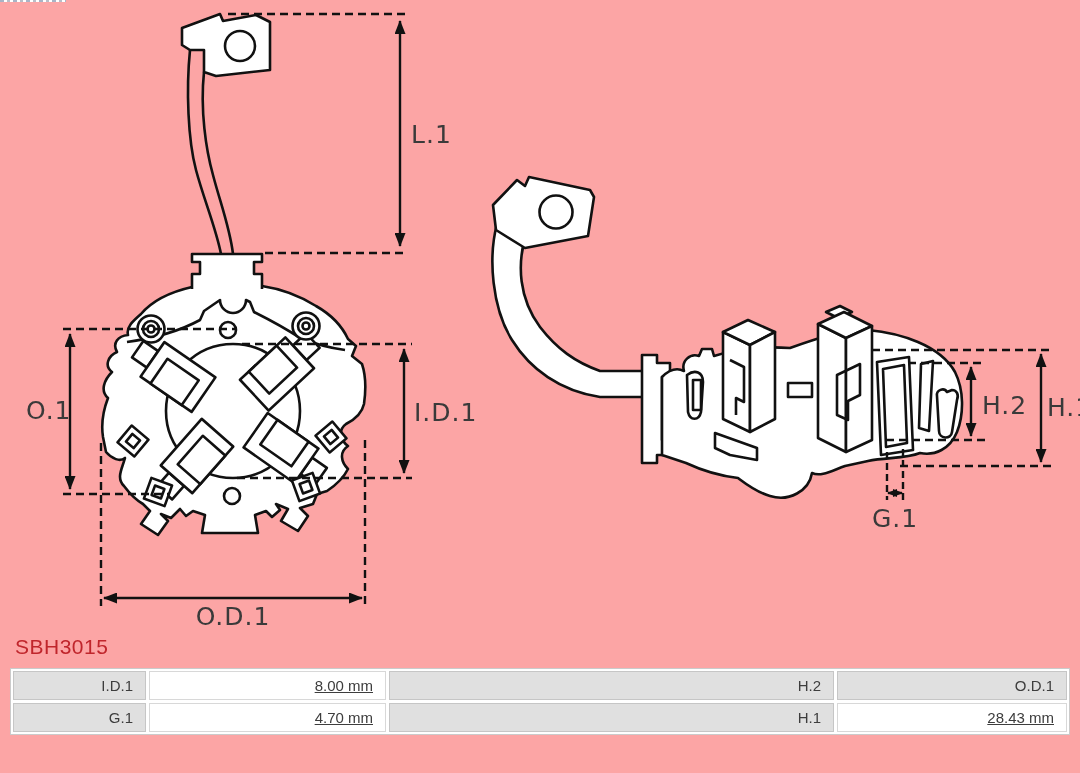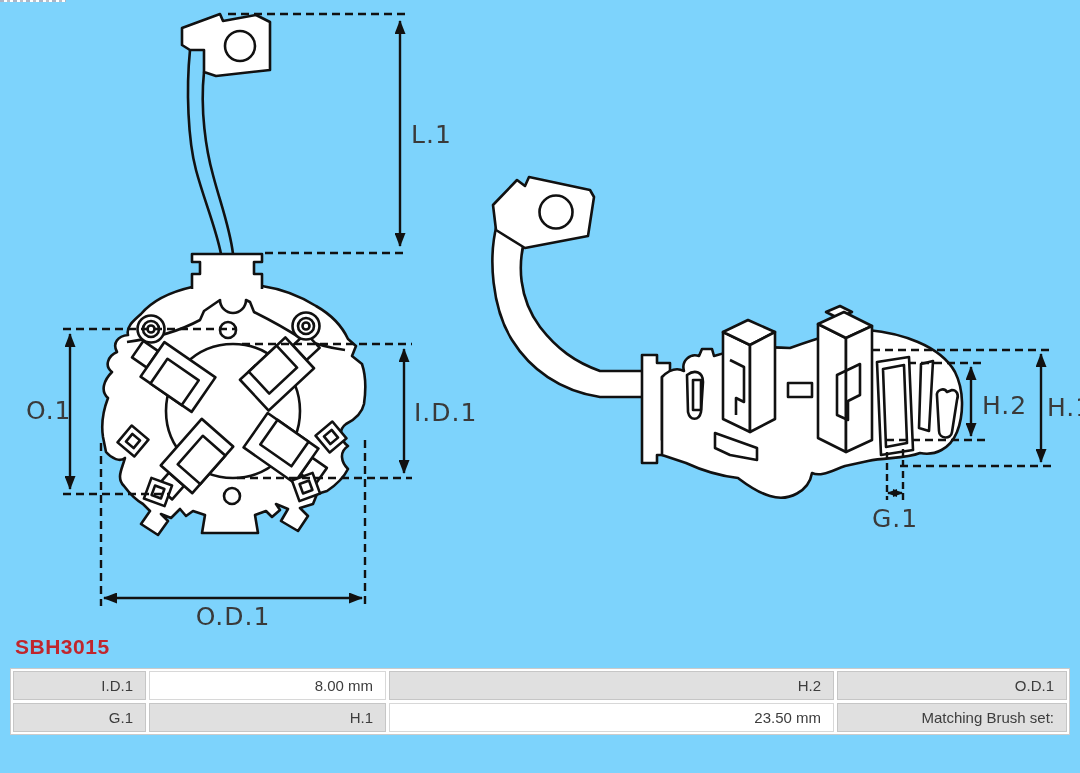--- a/index.html
+++ b/index.html
@@ -1,30 +1,30 @@
 <!DOCTYPE html>
 <html><head>
 <meta charset="utf-8">
 <style>
   html,body{margin:0;padding:0;background:#ffffff;}
-  .page{position:relative;width:1080px;height:773px;background:#7dd3fc;overflow:hidden;
+  .page{position:relative;width:1080px;height:773px;background:#fca5a5;overflow:hidden;
         font-family:"Liberation Sans","DejaVu Sans",sans-serif;}
   .tl-artifact{position:absolute;left:0;top:0;width:66px;height:2px;
     background:repeating-linear-gradient(90deg,#a8b4c6 0 4px,#ffffff 4px 7px,#b9bec8 7px 10px,#ffffff 10px 13px);}
   .diagram-svg{position:absolute;left:0;top:0;}
   .dim-label{font-family:"DejaVu Sans","Liberation Sans",sans-serif;font-size:25px;fill:#3a3a3a;letter-spacing:1px;}
-  .part-number{position:absolute;left:15px;top:635px;font-size:21px;font-weight:700;
+  .part-number{position:absolute;left:15px;top:635px;font-size:21px;font-weight:400;
     color:#c0262c;letter-spacing:0.5px;}
   .spec-table{position:absolute;left:10px;top:668px;width:1060px;box-sizing:border-box;
     border:1px solid #cbcbcb;background:#ffffff;padding:2px;
     display:grid;grid-template-columns:133px 237px 1fr 230px;grid-auto-rows:29px;gap:3px;}
   .cell{box-sizing:border-box;display:flex;align-items:center;justify-content:flex-end;
     padding-right:12px;font-size:15px;color:#3d3d3d;white-space:nowrap;}
   .cell.lbl{background:#e0e0e0;border:1px solid #c6c6c6;}
-  .cell.val{background:#ffffff;border:1px solid #d8d8d8;}
+  .cell.val{background:#ffffff;border:1px solid #d8d8d8;text-decoration:underline;}
 </style>
 </head>
 <body>
 
 <div class="page">
 
   <div class="tl-artifact"></div>
 
   <svg class="diagram-svg" width="1080" height="632" viewBox="0 0 1080 632">
     <defs>
@@ -221,19 +221,19 @@
   <div class="part-number">SBH3015</div>
 
   <div class="spec-table">
 
     <div class="cell lbl">I.D.1</div>
     <div class="cell val">8.00 mm</div>
     <div class="cell lbl">H.2</div>
 
     <div class="cell lbl">O.D.1</div>
     <div class="cell lbl">G.1</div>
+    <div class="cell val">4.70 mm</div>
 
     <div class="cell lbl">H.1</div>
-    <div class="cell val">23.50 mm</div>
-    <div class="cell lbl">Matching Brush set:</div>
+    <div class="cell val">28.43 mm</div>
   </div>
 
 </div>
 
 </body></html>

